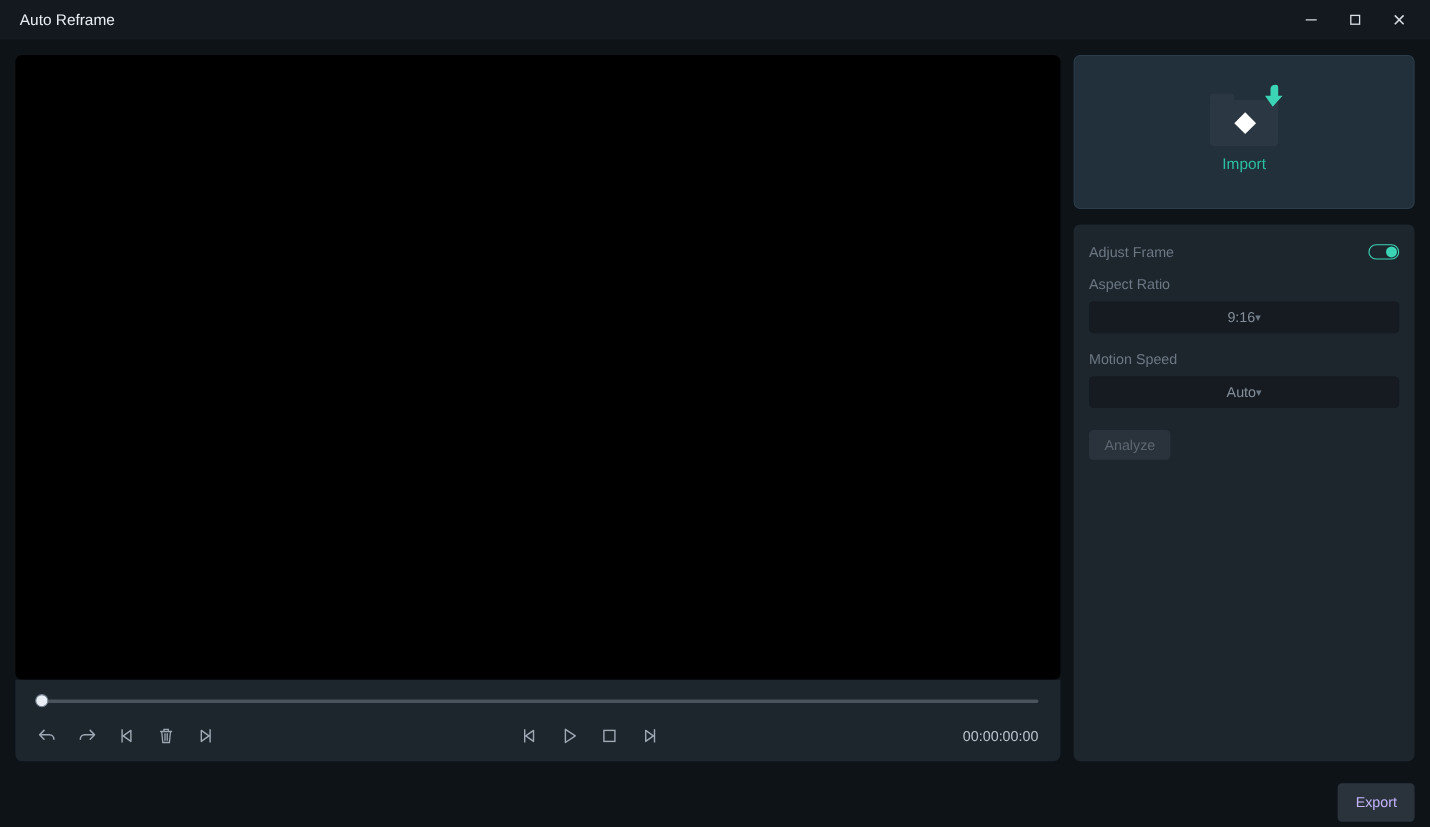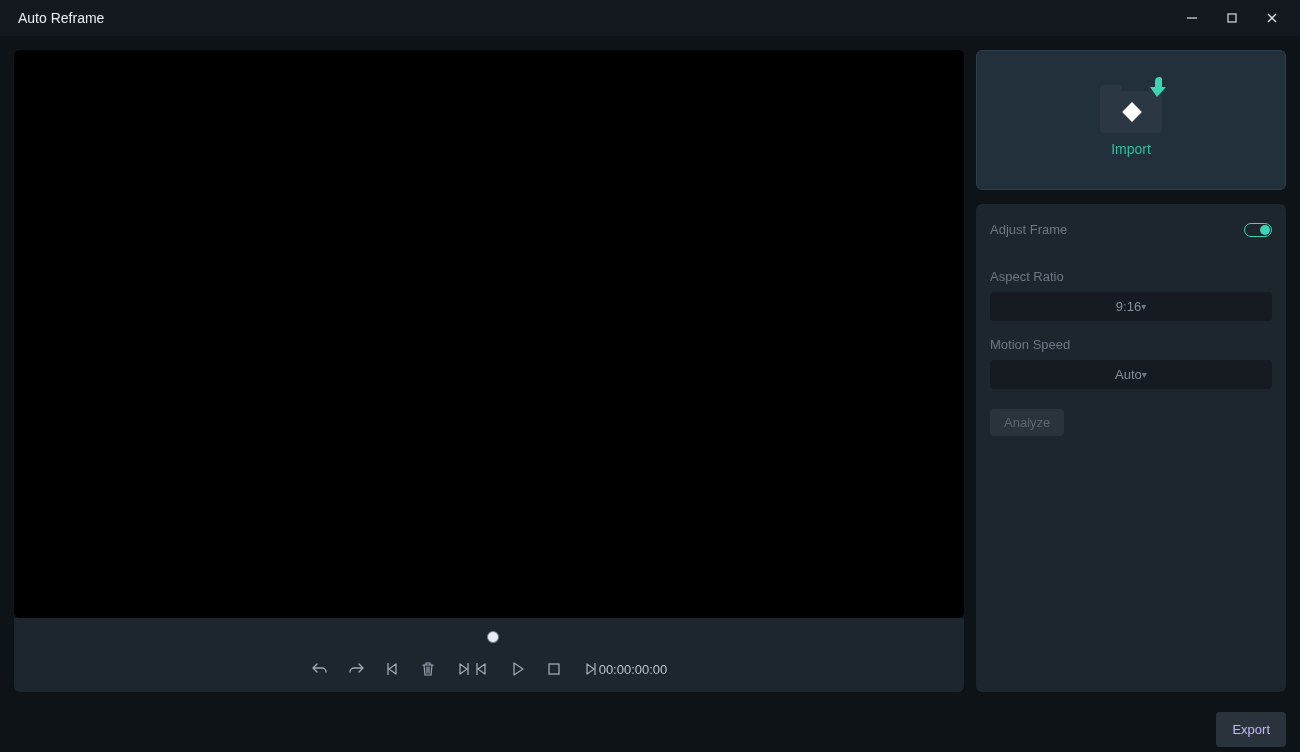--- a/index.html
+++ b/index.html
@@ -58,21 +58,20 @@
   background: #000;
   border-radius: 6px;
 }
 .playback-strip {
   background: #1d252d;
   border-radius: 0 0 6px 6px;
   padding: 12px 20px 14px 20px;
   display: flex;
   flex-direction: column;
   gap: 16px;
-  align-items: center;
 }
 .timeline {
   position: relative;
   height: 14px;
   display: flex;
   align-items: center;
 }
 .track {
   width: 100%;
   height: 3px;
@@ -181,23 +180,23 @@
 .settings-panel {
   background: #1d252d;
   border-radius: 6px;
   padding: 18px 14px;
   flex: 1;
   display: flex;
   flex-direction: column;
 }
 .setting-row {
   display: flex;
-  align-items: flex-end;
+  align-items: flex-start;
   justify-content: space-between;
-  margin-bottom: 32px;
+  margin-bottom: 14px;
 }
 .setting-label {
   color: #6c7884;
   font-size: 13px;
 }
 .toggle {
   width: 28px;
   height: 14px;
   border: 1px solid #3bd4b5;
   border-radius: 8px;

